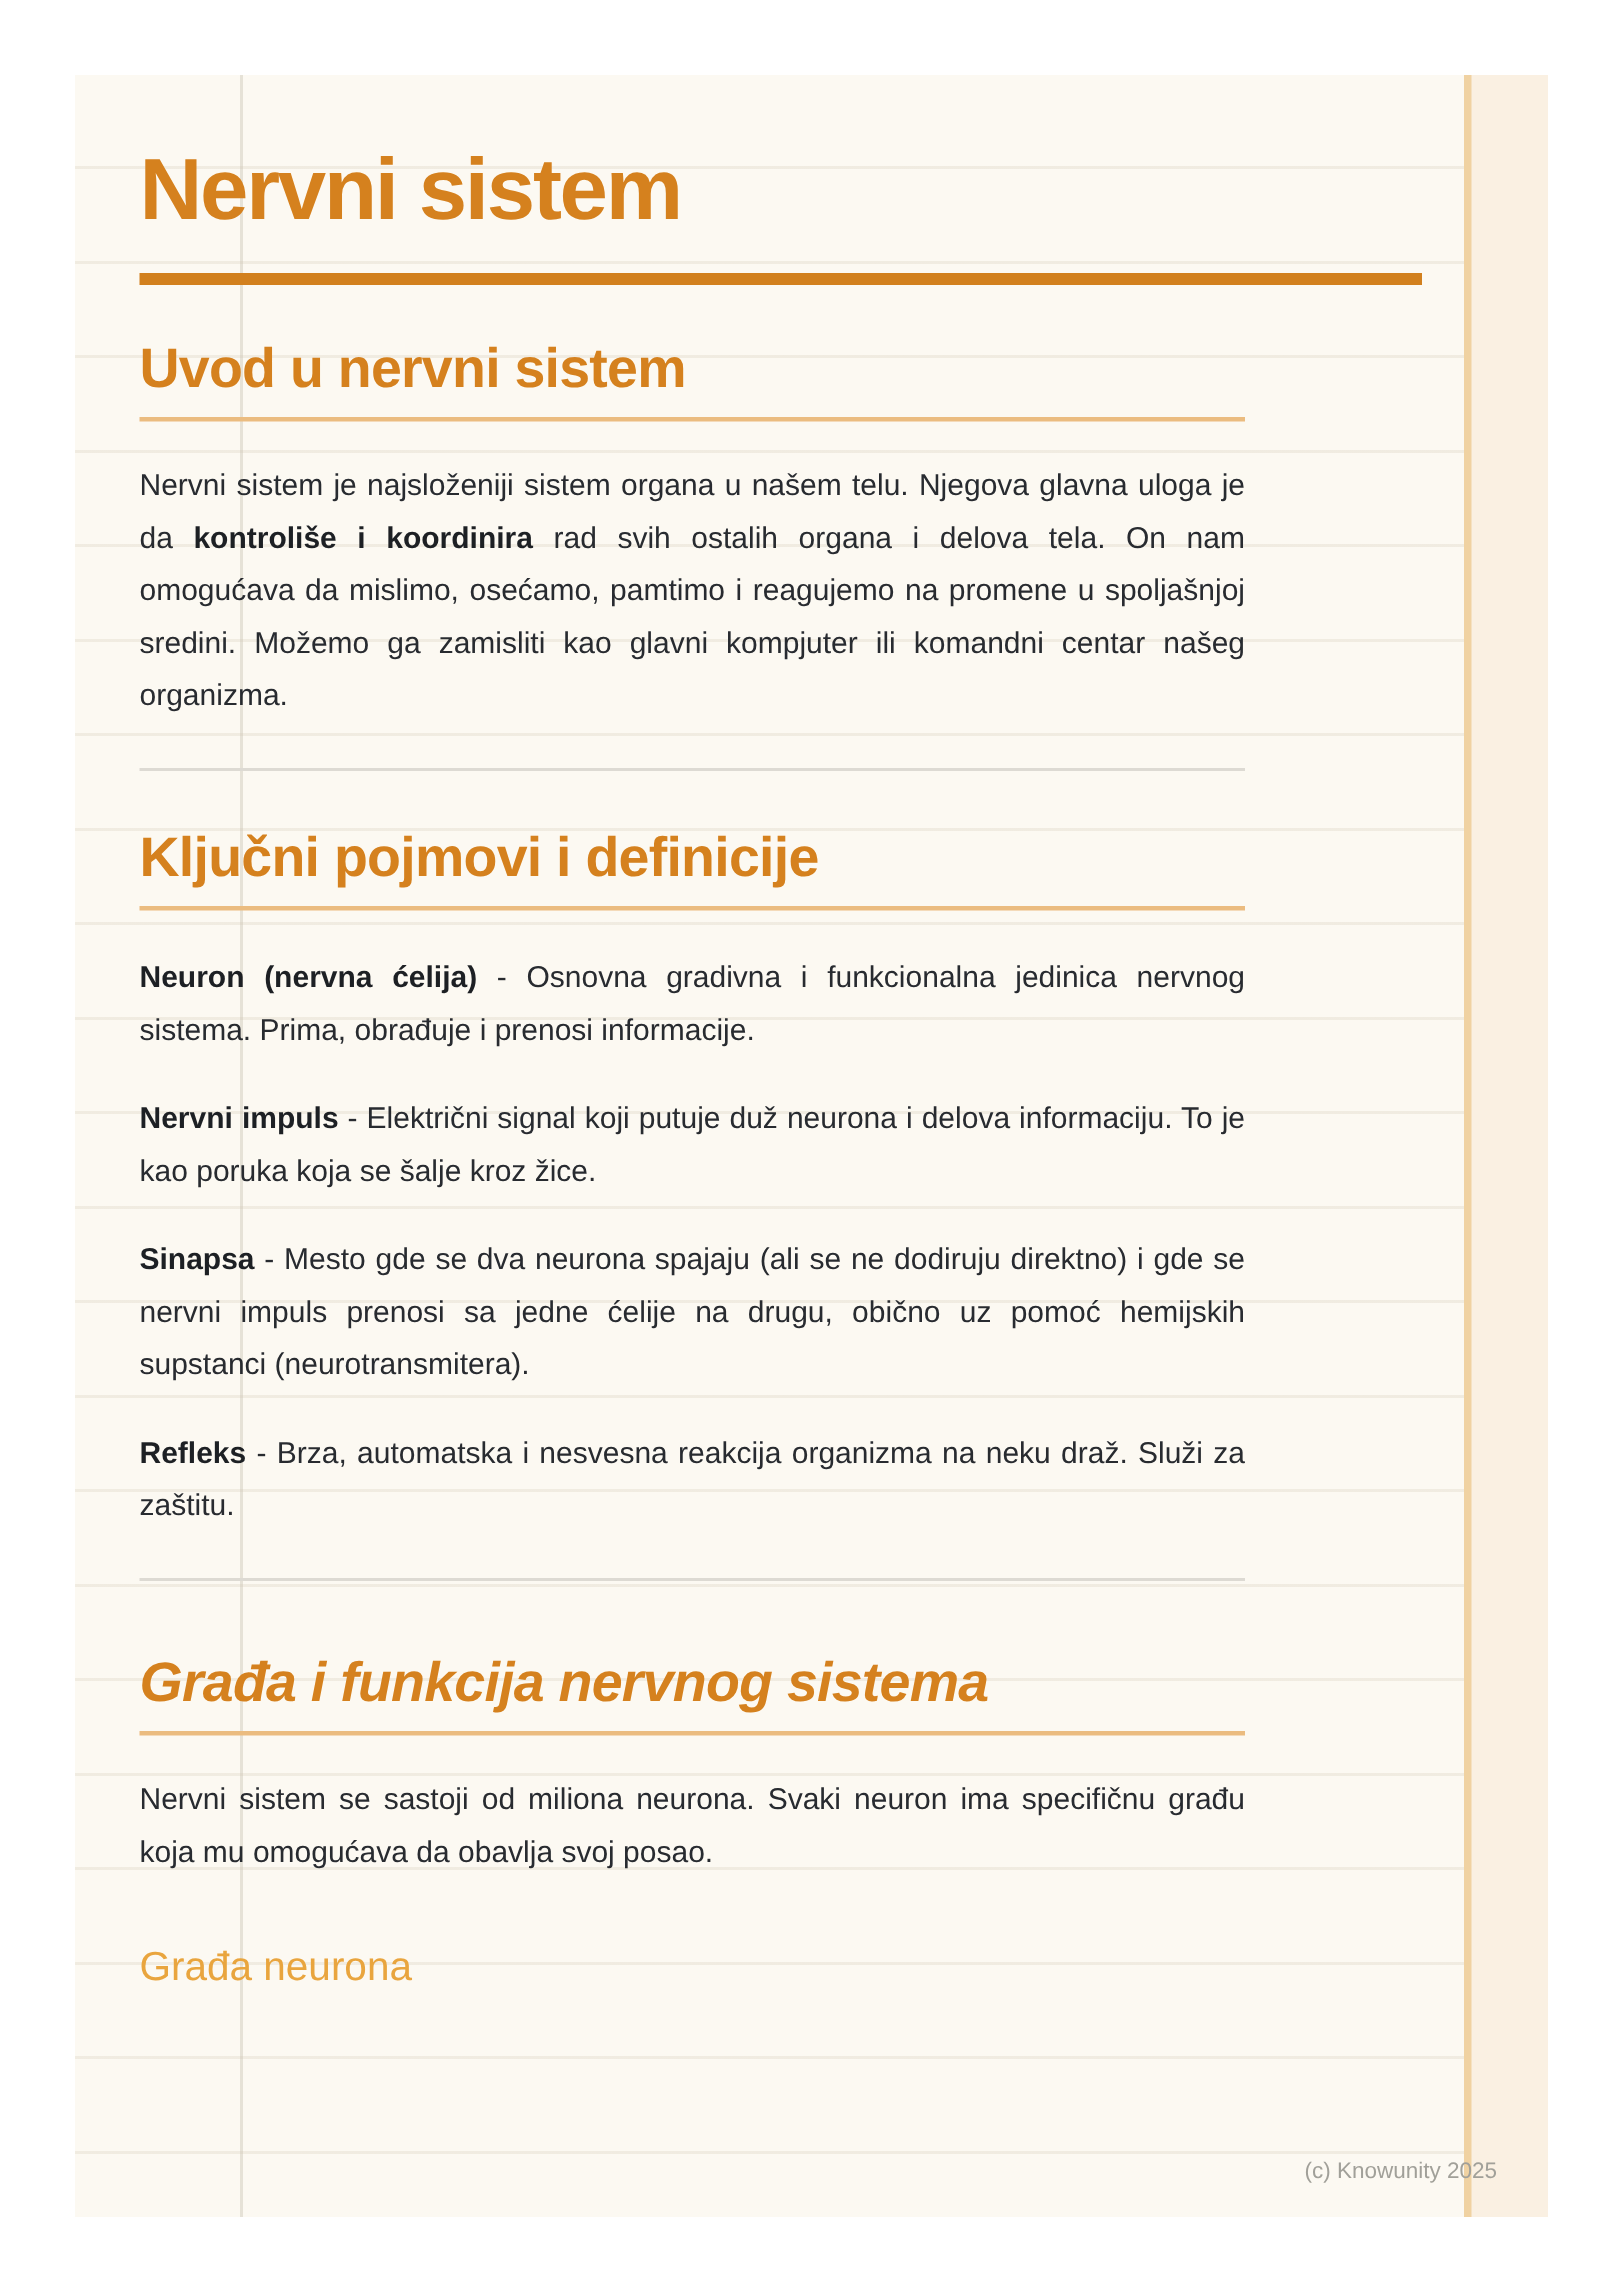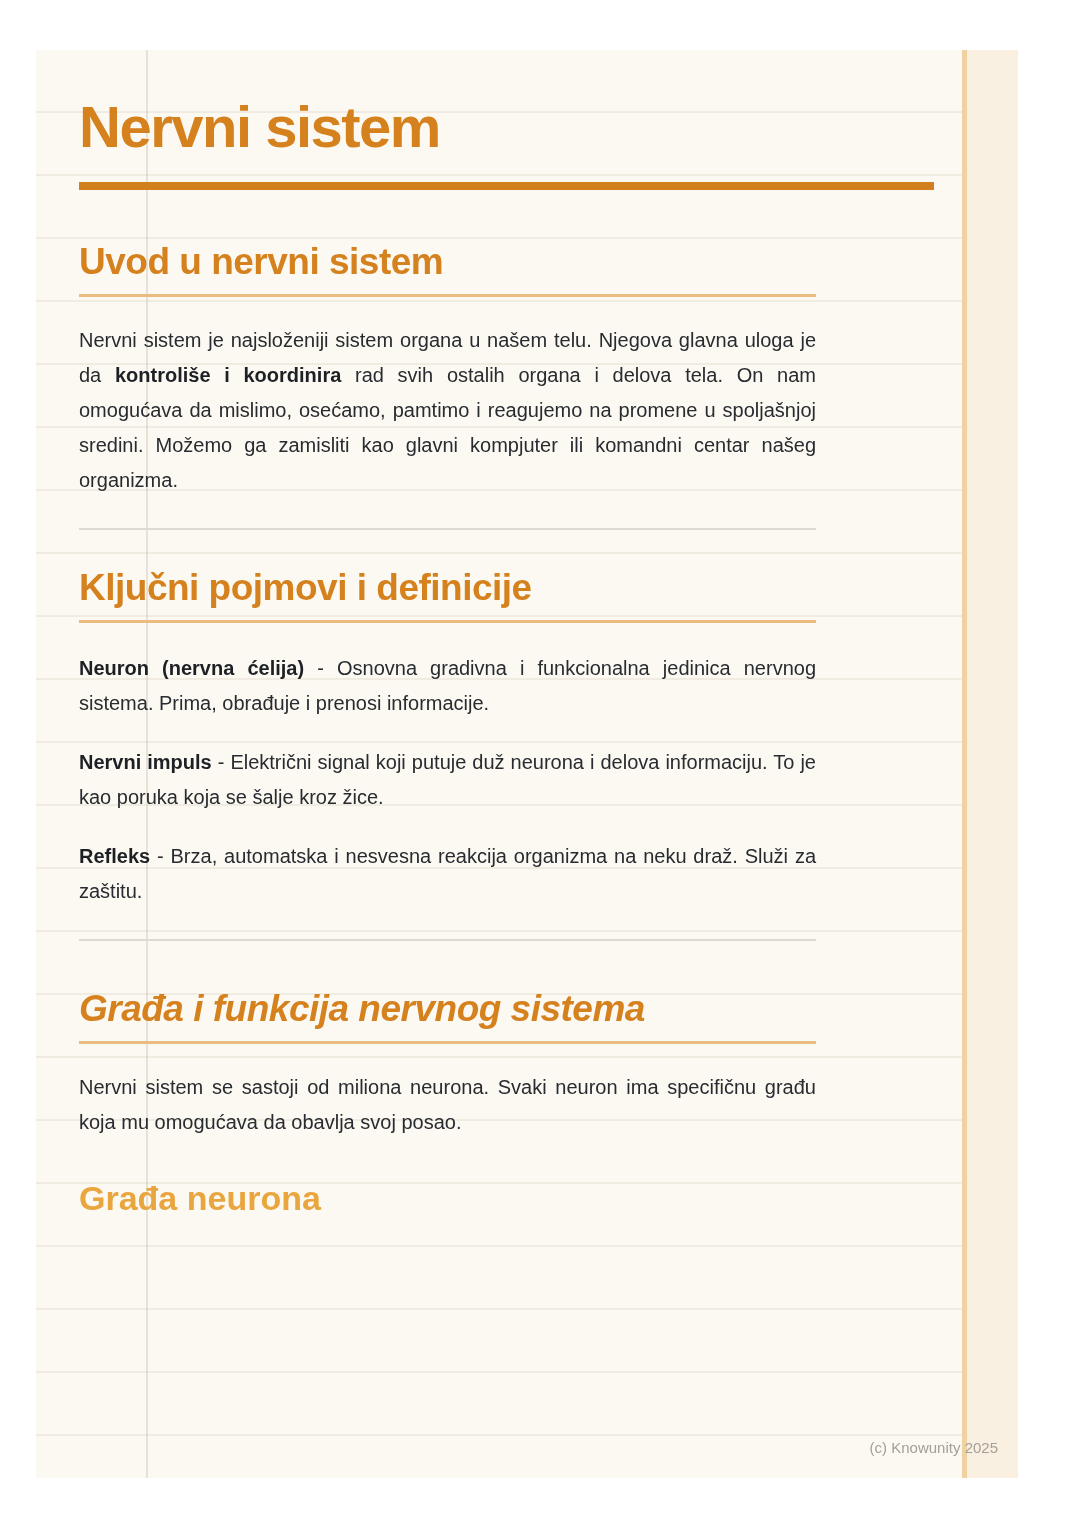--- a/index.html
+++ b/index.html
@@ -10,21 +10,21 @@
   }
   .page {
     position: relative;
     width: 1080px;
     height: 1528px;
     background: #ffffff;
     overflow: hidden;
   }
   .card {
     position: absolute;
-    left: 36px;
+    left: 50px;
     top: 50px;
     width: 982px;
     height: 1428px;
     background-color: #FCF9F2;
     background-image: repeating-linear-gradient(
       to bottom,
       transparent 0px,
       transparent 61px,
       rgba(214, 205, 186, 0.30) 61px,
       rgba(214, 205, 186, 0.30) 63px
@@ -69,21 +69,21 @@
   h2.section-heading {
     margin: 0;
     padding-bottom: 10px;
     font-size: 37px;
     line-height: 44px;
     font-weight: 800;
     letter-spacing: -0.5px;
     color: #D5811E;
     border-bottom: 3px solid #EBBC80;
   }
-  .sec-intro h2     { margin-top: 50px; }
+  .sec-intro h2     { margin-top: 34px; }
   .sec-terms h2     { margin-top: 36px; }
   .sec-structure h2 { margin-top: 46px; font-style: italic; }
   p.body {
     margin: 26px 0 0 0;
     font-size: 20px;
     line-height: 35px;
     color: #282B30;
     text-align: justify;
   }
   p.body strong, p.def strong {
@@ -100,23 +100,23 @@
   .defs { margin-top: 28px; }
   .defs p.def:last-child { margin-bottom: 0; }
   .divider {
     width: 737px;
     height: 2px;
     background: #DDDAD3;
     margin-top: 30px;
   }
   h3.sub-heading {
     margin: 42px 0 0 0;
-    font-size: 34px;
+    font-size: 27px;
     line-height: 32px;
-    font-weight: 700;
+    font-weight: 400;
     color: #E9A53E;
   }
   .footer-credit {
     position: absolute;
     top: 1438px;
     right: 82px;
     font-size: 15px;
     line-height: 20px;
     color: #A1A099;
   }
@@ -138,20 +138,21 @@
         <p class="body"><span>Nervni sistem je najsloženiji sistem organa u našem telu. Njegova glavna uloga je da </span><strong>kontroliše i koordinira</strong><span> rad svih ostalih organa i delova tela. On nam omogućava da mislimo, osećamo, pamtimo i reagujemo na promene u spoljašnjoj sredini. Možemo ga zamisliti kao glavni kompjuter ili komandni centar našeg organizma.</span></p>
       </section>
 
       <div class="divider"></div>
 
       <section class="sec-terms">
         <h2 class="section-heading">Ključni pojmovi i definicije</h2>
         <div class="defs">
           <p class="def"><strong>Neuron (nervna ćelija)</strong><span> - Osnovna gradivna i funkcionalna jedinica nervnog sistema. Prima, obrađuje i prenosi informacije.</span></p>
           <p class="def"><strong>Nervni impuls</strong><span> - Električni signal koji putuje duž neurona i delova informaciju. To je kao poruka koja se šalje kroz žice.</span></p>
+          <p class="def"><strong>Sinapsa</strong><span> - Mesto gde se dva neurona spajaju (ali se ne dodiruju direktno) i gde se nervni impuls prenosi sa jedne ćelije na drugu, obično uz pomoć hemijskih supstanci (neurotransmitera).</span></p>
           <p class="def"><strong>Refleks</strong><span> - Brza, automatska i nesvesna reakcija organizma na neku draž. Služi za zaštitu.</span></p>
         </div>
       </section>
 
       <div class="divider"></div>
 
       <section class="sec-structure">
         <h2 class="section-heading">Građa i funkcija nervnog sistema</h2>
         <p class="body">Nervni sistem se sastoji od miliona neurona. Svaki neuron ima specifičnu građu koja mu omogućava da obavlja svoj posao.</p>
         <h3 class="sub-heading">Građa neurona</h3>

